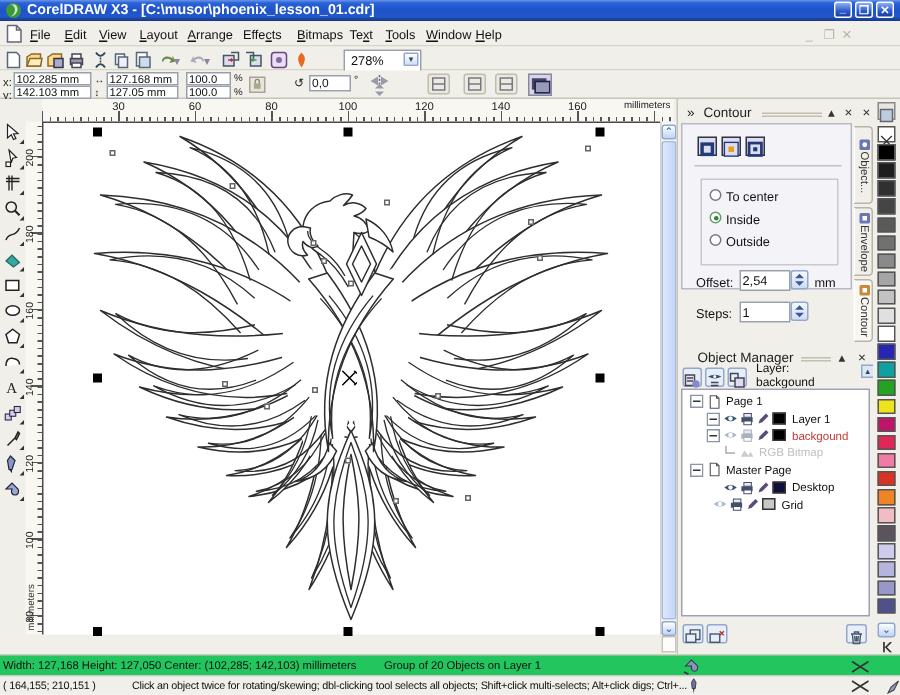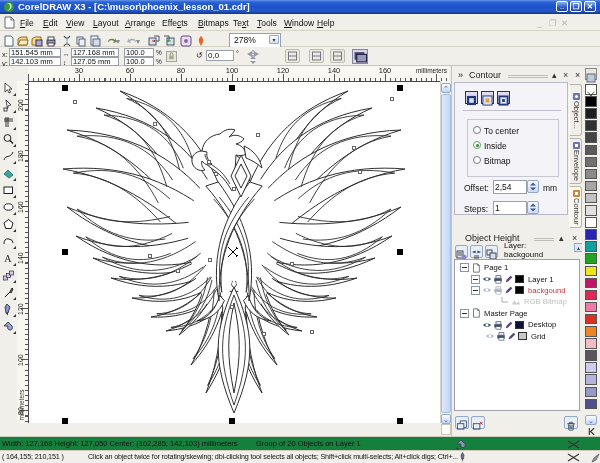--- a/index.html
+++ b/index.html
@@ -30,41 +30,41 @@
 #canvas {position:absolute;left:28px;top:81px;width:412px;height:342px;background:#fff;border-top:1px solid #4a4a4a;border-left:1px solid #4a4a4a;overflow:hidden}
 .hd {position:absolute;width:6px;height:6px;background:#000}
 .nd {position:absolute;width:4px;height:4px;background:#fff;border:1px solid #666}
 #vscr {position:absolute;left:440px;top:81px;width:11px;height:342px;background:#f4f6fa;border-left:1px solid #d8d5c8}
 .sbtn {position:absolute;background:linear-gradient(180deg,#fdfefe,#d7e4f8 60%,#c0d4f4);border:1px solid #93a8cc;border-radius:2px;color:#3a5a9a;text-align:center}
 .sthumb {background:linear-gradient(90deg,#dce8fc,#c4d6f8);border:1px solid #a8bce0;border-radius:2px}
 #dock {position:absolute;left:451px;top:66px;width:118px;height:370px;background:#f1efe9;border-left:1px solid #c8c5b8}
 .dtitle {position:absolute;left:0;width:100%;height:14px;font-size:9px;color:#222}
 .dlines {position:absolute;top:5px;height:3px;border-top:1px solid #c2bfb2;border-bottom:1px solid #c2bfb2}
 .dbtn {position:absolute;font-size:9px;color:#333}
-#cpanel {position:absolute;left:2px;top:16px;width:114px;height:133px;background:#f4f4f8;border:1px solid #b8b8c8}
+#cpanel {position:absolute;left:2px;top:16px;width:114px;height:111px;background:#f4f4f8;border:1px solid #b8b8c8}
 .cbtn {position:absolute;top:8px;width:13px;height:13px;border:1px solid #334;background:#dde}
 .cbtn svg {width:11px;height:11px}
 .radio {position:absolute;width:8px;height:8px;border:1px solid #778;border-radius:50%;background:#fff}
 .rlabel {position:absolute;font-size:8.5px;color:#111}
 .spin {position:absolute;width:12px;height:13px;background:linear-gradient(180deg,#f6f8fc,#cfdcf4);border:1px solid #93a8cc;border-radius:2px;font-size:5px;color:#345;text-align:center;line-height:5px}
 #omgr {position:absolute;left:0px;top:162px;width:118px;height:208px}
 #otree {position:absolute;left:2px;top:31px;width:126px;height:152px;background:#fff;border:1px solid #a0a0b0;overflow:hidden;padding-top:2px}
 .trow {height:11.4px;white-space:nowrap;font-size:7.7px;color:#111;display:flex;align-items:center}
 .tt {padding:0 2px}
 .tt.hl {background:#3162c4;color:#fff;letter-spacing:-0.3px}
 .ti {width:10px;height:10px;margin-right:1px;flex:none}
 .pb {width:9px;height:9px;margin-right:2px;flex:none}
 .lsw {width:9px;height:8px;border:1px solid #333;margin-right:2px;flex:none}
 #vtabs {position:absolute;left:569px;top:84px;width:13px;height:160px;font-size:7.5px}
 .vtab {position:absolute;left:0;width:13px;background:#f1efe9;border:1px solid #b8b5a8;border-left:1px solid #fff;border-radius:0 3px 3px 0;writing-mode:vertical-rl;text-align:center;color:#333;padding:1px 0}
 #pal {position:absolute;left:582px;top:66px;width:18px;height:397px;background:#f1efe9}
 .sw {position:absolute;left:3px;width:12px;height:10.5px;border:1px solid #555}
 #nav {position:absolute;left:0px;top:423px;width:28px;height:13px;background:#f1efe9}
 #hscrrow {position:absolute;left:28px;top:444px;width:423px;height:13px;background:#f1efe9;font-size:8px;color:#222;border-top:1px solid #aaa}
-#status1 {position:absolute;left:0;top:436px;width:600px;height:14px;background:#15803d;border-top:1px solid #d0cdc0;font-size:7.5px;color:#111;line-height:14px}
+#status1 {position:absolute;left:0;top:436px;width:600px;height:14px;background:#22c55e;border-top:1px solid #d0cdc0;font-size:7.5px;color:#111;line-height:14px}
 #status2 {position:absolute;left:0;top:450px;width:600px;height:13px;background:#f1efe9;border-top:1px solid #d0cdc0;font-size:7.2px;color:#111;line-height:12px;letter-spacing:-0.15px}
 .pgtab {position:absolute;font-size:8.5px;font-weight:bold;color:#111}
 .navb {position:absolute;top:3px;width:8px;height:8px}
 </style></head>
 <body>
 <div id="win">
 <div id="title"><svg id="tico" viewBox="0 0 12 12">
         <circle cx="6" cy="6" r="5" fill="#3a9a3a"></circle>
         <path d="M4,2 C8,3 8,8 4,10 C9,9 10,4 7,2 Z" fill="#cfe8cf"></path>
       </svg>CorelDRAW X3 - [C:\musor\phoenix_lesson_01.cdr]
@@ -144,21 +144,21 @@
           <rect x="1" y="1" width="10" height="10" rx="2" fill="#e8e0f0" stroke="#648"></rect>
           <circle cx="6" cy="6" r="2" fill="#86a"></circle>
         </svg></div>
       <div style="position:absolute;left:195px;top:2px;width:12px;height:12px"><svg viewBox="0 0 12 12" width="12" height="12">
           <path d="M6,1 C3,4 3,6 6,11 C9,6 9,4 6,1 Z" fill="#e86a20"></path>
         </svg></div>
       <div class="fld" style="left:229px;top:2px;width:52px;height:28px;font-size:8.5px;line-height:12px;padding-left:4px">278%<span style="position:absolute;right:1px;top:1px;width:10px;height:9px;background:linear-gradient(180deg,#fdfefe,#cfe0f8);border:1px solid #93a8cc;border-radius:1px;font-size:6px;line-height:8px;text-align:center;color:#345">▾</span></div>
     </div>
 <div id="pbar">
       <span style="position:absolute;left:2px;top:3px">x:</span>
-      <div class="fld" style="left:9px;top:1px;width:52px;height:9px">151.545 mm</div>
+      <div class="fld" style="left:9px;top:1px;width:52px;height:9px">102.285 mm</div>
       <span style="position:absolute;left:2px;top:12px">y:</span>
       <div class="fld" style="left:9px;top:10px;width:52px;height:9px">142.103 mm</div>
       <span style="position:absolute;left:63px;top:3px;font-size:6.5px">↔</span>
       <div class="fld" style="left:71px;top:1px;width:48px;height:9px">127.168 mm</div>
       <span style="position:absolute;left:63px;top:12px;font-size:6.5px">↕</span>
       <div class="fld" style="left:71px;top:10px;width:48px;height:9px">127.05 mm</div>
       <div class="fld" style="left:124px;top:1px;width:30px;height:9px">100.0</div>
       <span style="position:absolute;left:156px;top:2px;font-size:6.5px">%</span>
       <div class="fld" style="left:124px;top:10px;width:30px;height:9px">100.0</div>
       <span style="position:absolute;left:156px;top:11px;font-size:6.5px">%</span>
@@ -484,36 +484,36 @@
           </svg></div>
   <div style="position:absolute;left:8px;top:27px;width:98px;border-top:1px solid #c0c0cc"></div>
   <div style="position:absolute;left:12px;top:36px;width:92px;height:58px;border:1px solid #c8c8d4"></div>
   <div class="radio" style="left:18px;top:43px"></div>
         <div class="rlabel" style="left:29px;top:43px">To center</div>
   <div class="radio" style="left:18px;top:58px;border-color:#6a9a6a">
           <div style="position:absolute;left:1.5px;top:1.5px;width:3px;height:3px;border-radius:50%;background:#2a8a2a"></div>
         </div>
         <div class="rlabel" style="left:29px;top:58px">Inside</div>
   <div class="radio" style="left:18px;top:73px"></div>
-        <div class="rlabel" style="left:29px;top:73px">Bitmap</div>
+        <div class="rlabel" style="left:29px;top:73px">Outside</div>
   <div class="rlabel" style="left:9px;top:100px">Offset:</div>
   <div class="fld" style="left:38px;top:97px;width:34px;height:14px;font-size:8.5px;line-height:13px">2,54</div>
   <div class="spin" style="left:72px;top:97px"><svg width="10" height="11" viewBox="0 0 10 11">
             <path d="M5,1.5 L8,4.5 L2,4.5 Z M5,9.5 L2,6.5 L8,6.5 Z" fill="#3a5a9a"></path>
           </svg></div>
   <div class="rlabel" style="left:88px;top:100px">mm</div>
   <div class="rlabel" style="left:9px;top:121px">Steps:</div>
   <div class="fld" style="left:38px;top:118px;width:34px;height:14px;font-size:8.5px;line-height:13px">1</div>
   <div class="spin" style="left:72px;top:118px"><svg width="10" height="11" viewBox="0 0 10 11">
             <path d="M5,1.5 L8,4.5 L2,4.5 Z M5,9.5 L2,6.5 L8,6.5 Z" fill="#3a5a9a"></path>
           </svg></div>
  </div>
  <div id="omgr">
   <div class="dtitle" style="top:5px">
-          <span style="position:absolute;left:13px;top:0">Object Height</span>
+          <span style="position:absolute;left:13px;top:0">Object Manager</span>
    <div class="dlines" style="left:82px;width:20px"></div>
    <span class="dbtn" style="left:107px;top:0">▴</span>
           <span class="dbtn" style="left:120px;top:0">×</span>
         </div>
   <div style="position:absolute;left:3px;top:17px;width:13px;height:13px;border:1px solid #93a8cc;border-radius:2px;background:#e8eef8"><svg viewBox="0 0 11 11" width="11" height="11">
             <rect x="1" y="2" width="6" height="7" fill="#e8e8f4" stroke="#445"></rect>
             <path d="M2,4 L6,4 M2,6 L6,6" stroke="#445"></path>
             <circle cx="8" cy="8" r="2.5" fill="#88c"></circle>
           </svg></div>
   <div style="position:absolute;left:18px;top:17px;width:13px;height:13px;border:1px solid #93a8cc;border-radius:2px;background:#e8eef8"><svg viewBox="0 0 11 11" width="11" height="11">
@@ -572,21 +572,21 @@
               <rect x="1.5" y="5" width="9" height="4" fill="#aab2c0"></rect>
               <rect x="3.5" y="2" width="6" height="3" fill="#e8e8f0" stroke="#aab2c0" stroke-width=".8"></rect>
               <rect x="3.5" y="8" width="6" height="3" fill="#fff" stroke="#aab2c0" stroke-width=".8"></rect>
             </svg>
             <svg class="ti" viewBox="0 0 12 12">
               <path d="M2,10 L3,7 L8,2 L10,4 L5,9 Z" fill="#5a4a7a"></path>
             </svg>
             <span class="lsw" style="background:#000"></span>
             <span class="tt" style="color:#c23a3a">backgound</span>
           </div>
-<div class="trow" style="padding-left:45px">
+<div class="trow" style="padding-left:27px">
             <svg class="pb" viewBox="0 0 9 9">
               <path d="M2,0 L2,5 L8,5" fill="none" stroke="#aaa"></path>
             </svg>
             <svg class="ti" viewBox="0 0 12 12">
               <path d="M1,9 L4,4 L7,8 L9,5 L11,9 Z" fill="#ccc"></path>
             </svg>
             <span class="tt" style="color:#c0c0c0">RGB Bitmap</span>
           </div>
 <div class="trow" style="padding-left:5px">
             <svg class="pb" viewBox="0 0 9 9">
@@ -608,21 +608,21 @@
               <rect x="1.5" y="5" width="9" height="4" fill="#44506a"></rect>
               <rect x="3.5" y="2" width="6" height="3" fill="#e8e8f0" stroke="#44506a" stroke-width=".8"></rect>
               <rect x="3.5" y="8" width="6" height="3" fill="#fff" stroke="#44506a" stroke-width=".8"></rect>
             </svg>
             <svg class="ti" viewBox="0 0 12 12">
               <path d="M2,10 L3,7 L8,2 L10,4 L5,9 Z" fill="#5a4a7a"></path>
             </svg>
             <span class="lsw" style="background:#10103a"></span>
             <span class="tt">Desktop</span>
           </div>
-<div class="trow" style="padding-left:30px">
+<div class="trow" style="padding-left:20px">
             <svg class="ti" viewBox="0 0 12 12">
               <path d="M1,6 Q6,1.5 11,6 Q6,10.5 1,6 Z" fill="#a8b8cc"></path>
               <circle cx="6" cy="6" r="1.8" fill="#fff"></circle>
             </svg>
             <svg class="ti" viewBox="0 0 12 12">
               <rect x="1.5" y="5" width="9" height="4" fill="#44506a"></rect>
               <rect x="3.5" y="2" width="6" height="3" fill="#e8e8f0" stroke="#44506a" stroke-width=".8"></rect>
               <rect x="3.5" y="8" width="6" height="3" fill="#fff" stroke="#44506a" stroke-width=".8"></rect>
             </svg>
             <svg class="ti" viewBox="0 0 12 12">

